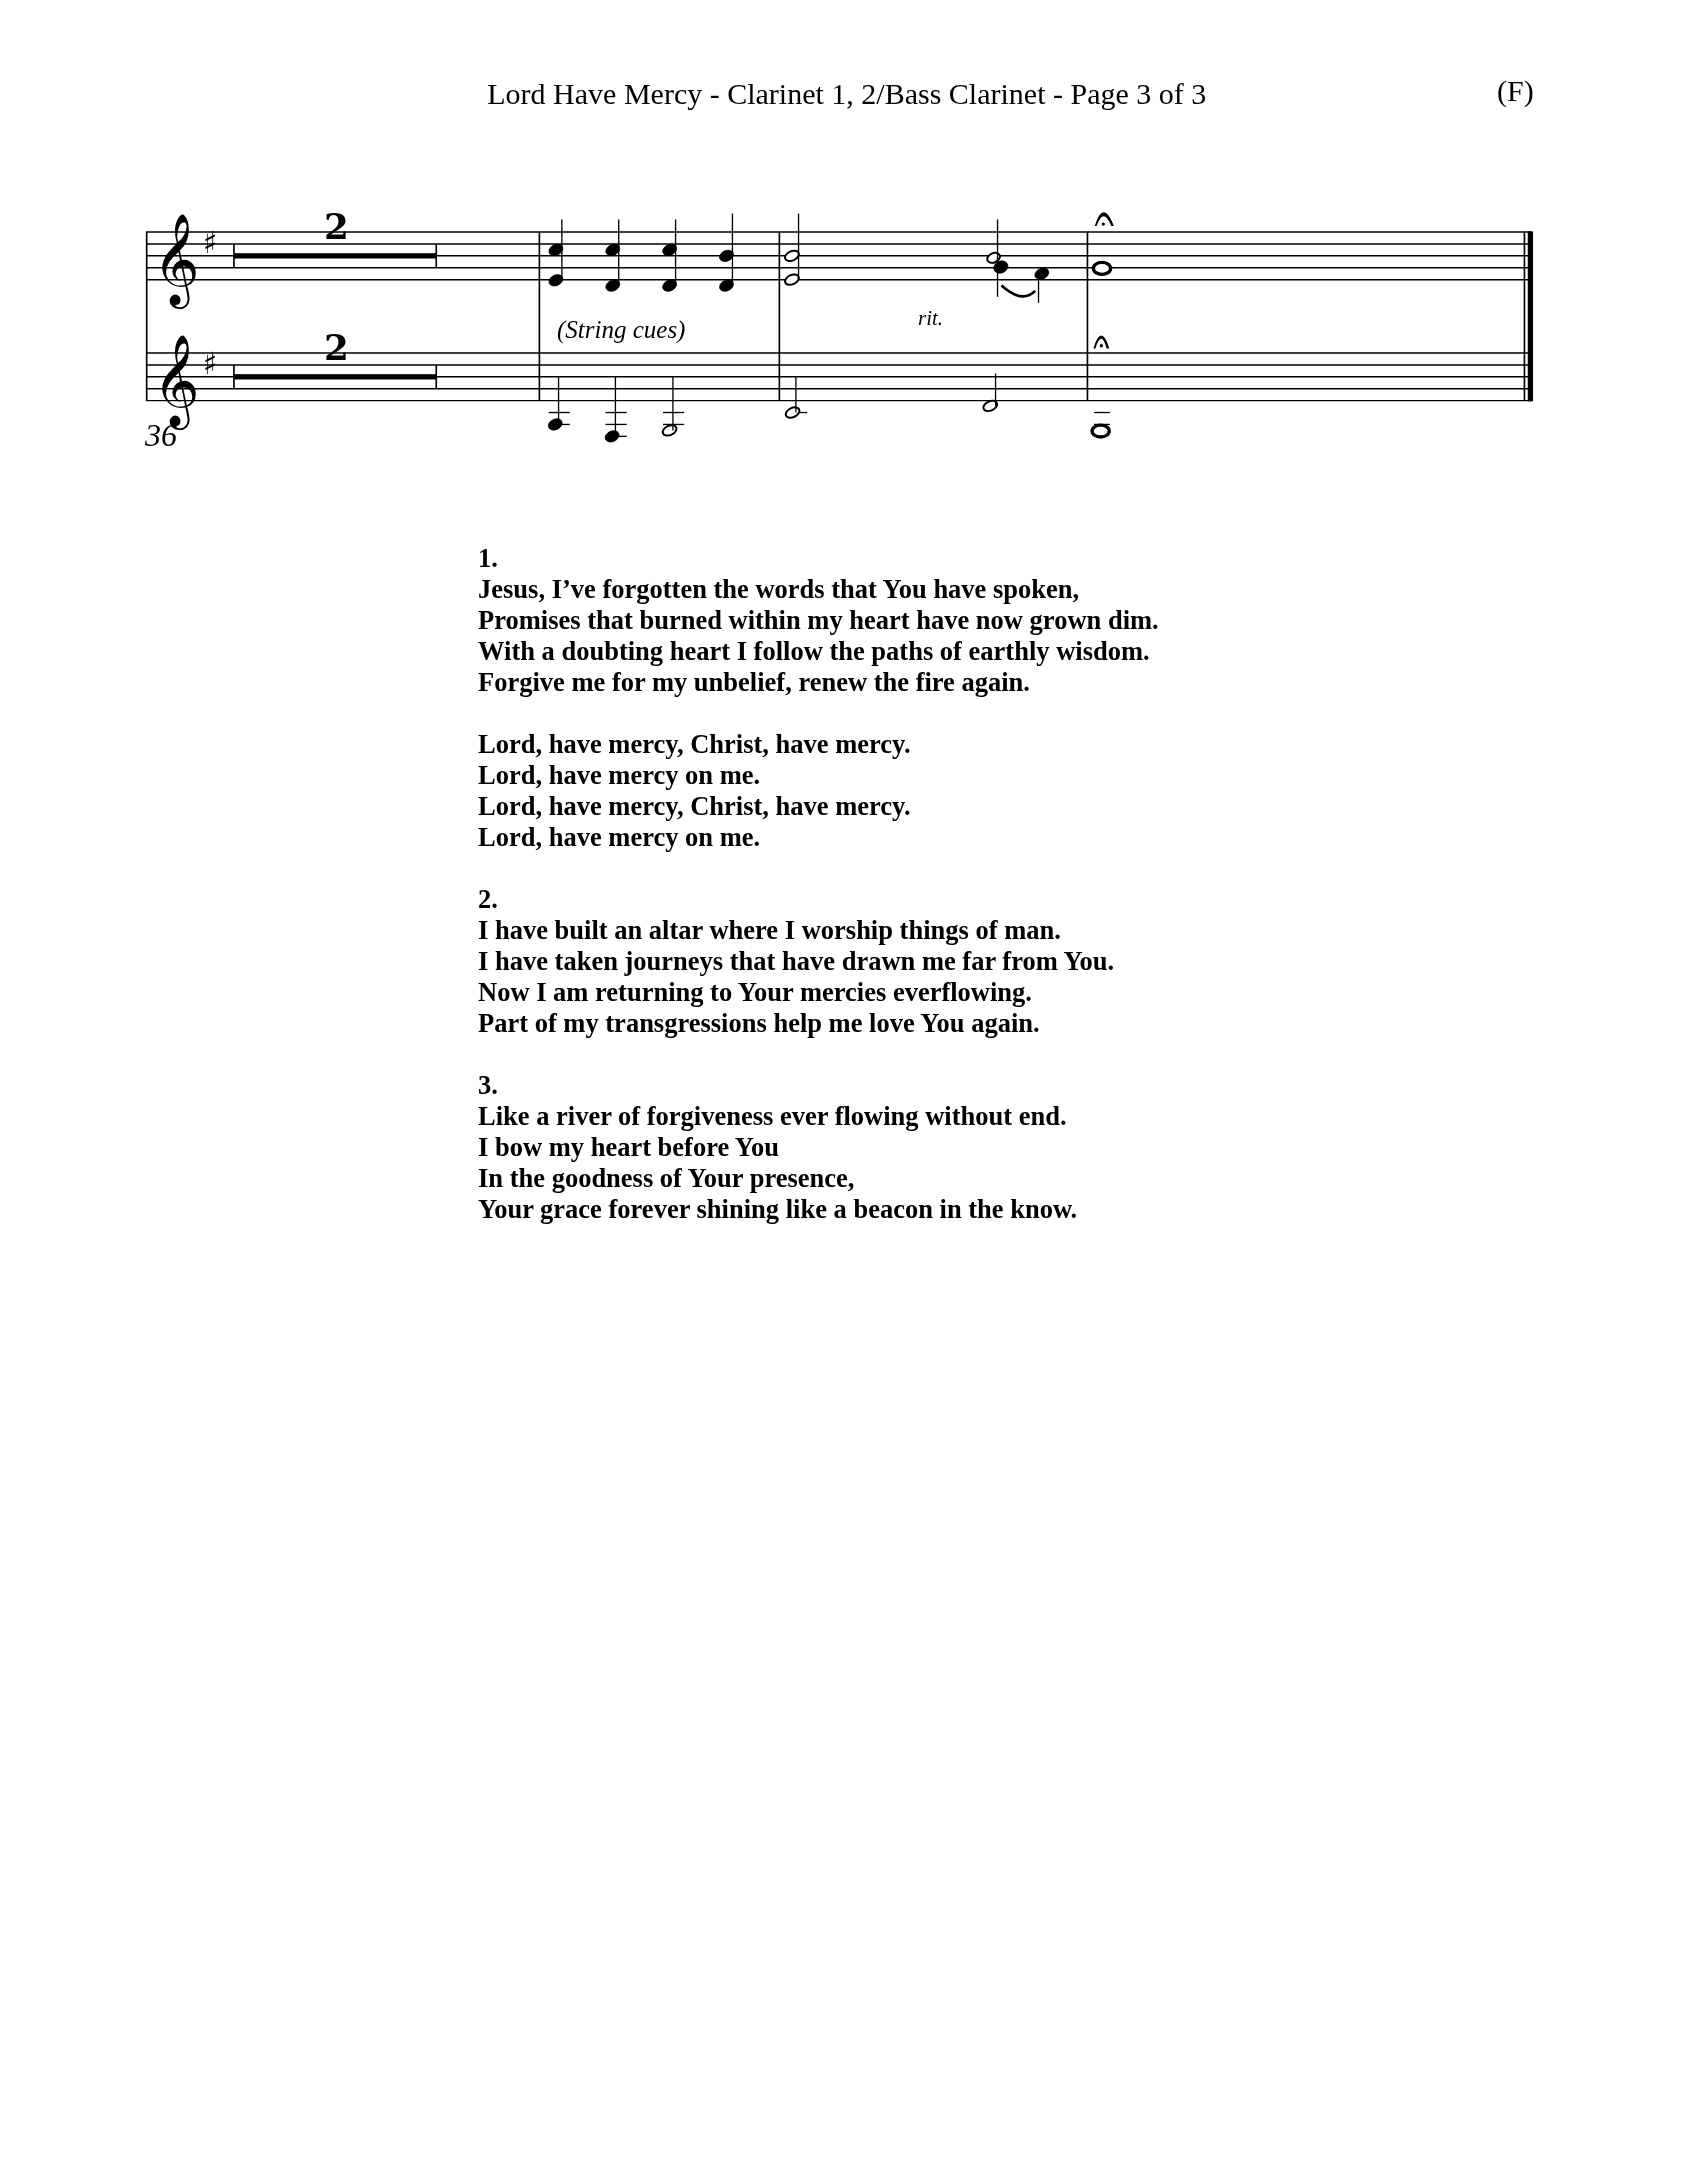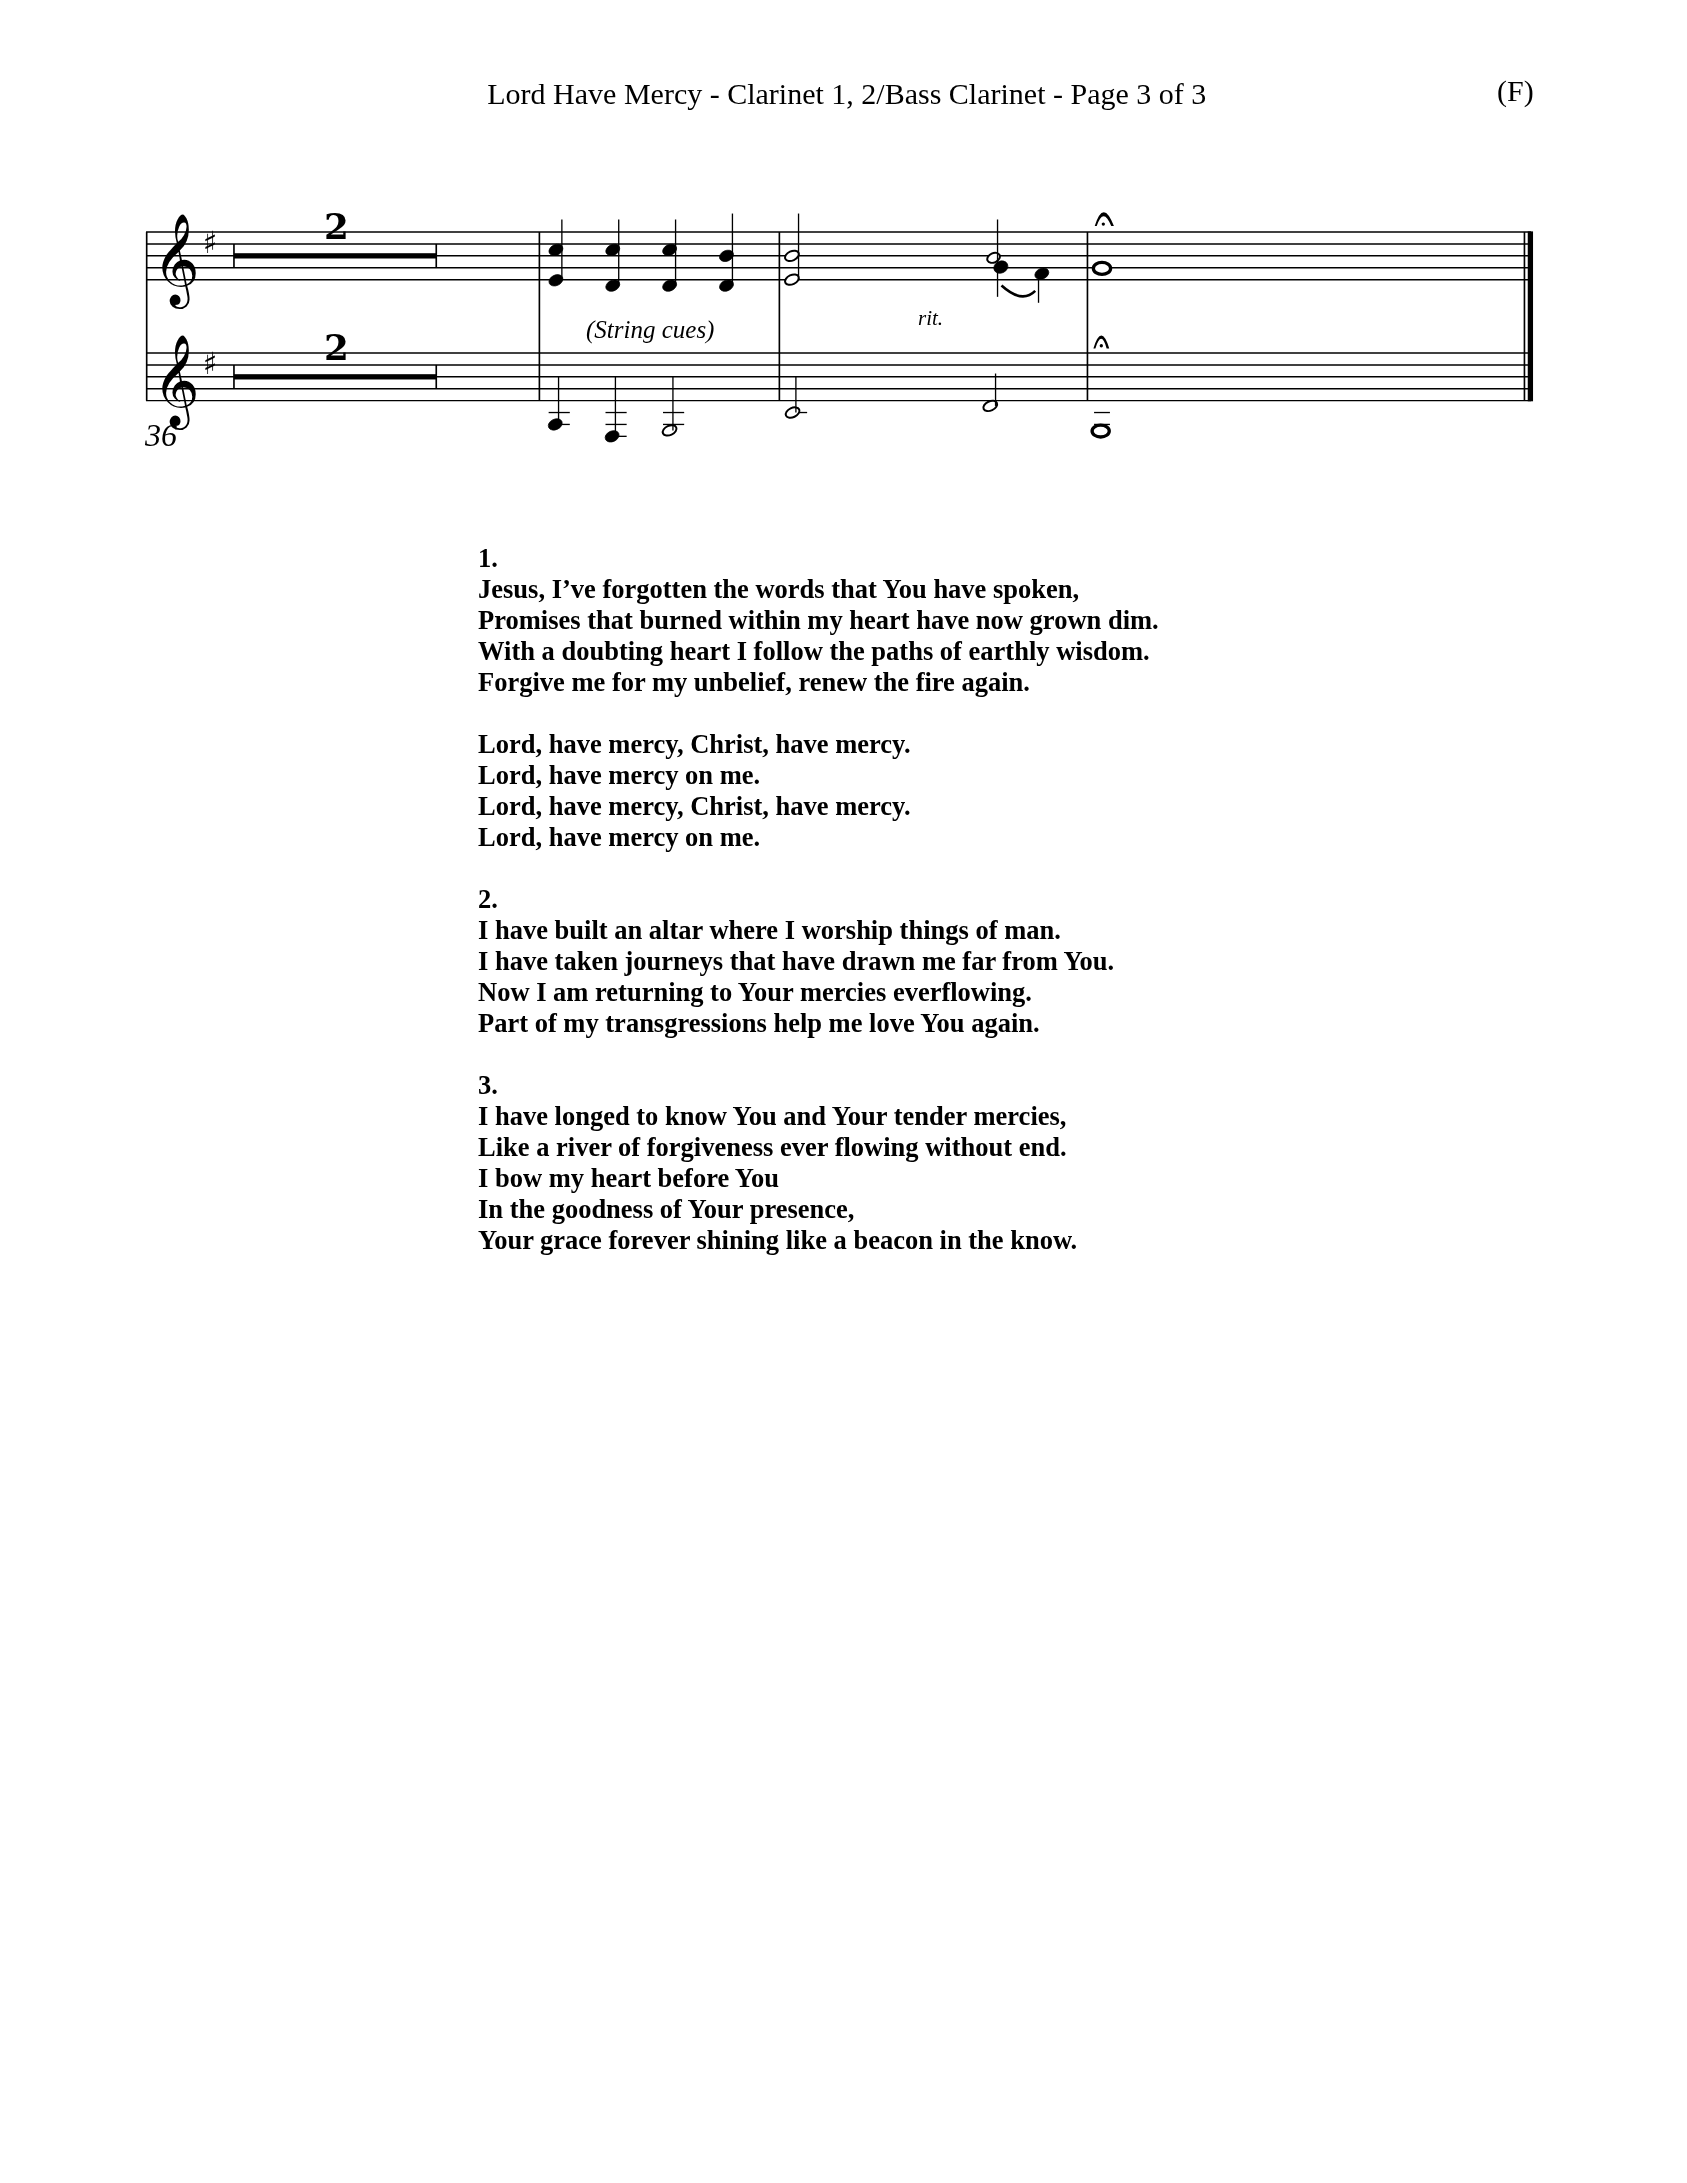--- a/index.html
+++ b/index.html
@@ -2,21 +2,21 @@
 <html style="font-size:10.6px"><head>
   <meta charset="utf-8">
   <style>
     html, body { margin: 0; padding: 0; background: #ffffff; }
     body { width: 1687px; height: 2183px; position: relative; overflow: hidden; font-family: "Liberation Serif", "DejaVu Serif", serif; color: #000; }
     .page-title { position: absolute; top: 74px; left: 0; width: 1687px; text-align: center; font-size: 30px; line-height: 40px; }
     .page-title span { position: relative; left: 3.3px; }
     .key-label { position: absolute; top: 71px; left: 1497px; font-size: 30px; line-height: 40px; }
     .score { position: absolute; left: 0; top: 0; width: 1687px; height: 476px; }
     .measure-num { position: absolute; left: 145px; top: 417px; font-size: 32px; font-style: italic; }
-    .string-cues { position: absolute; left: 586px; top: 316px; font-size: 25px; font-style: italic; }
+    .string-cues { position: absolute; left: 557px; top: 316px; font-size: 25px; font-style: italic; }
     .rit { position: absolute; left: 918px; top: 306px; font-size: 21px; font-style: italic; }
     .lyrics { position: absolute; left: 478px; top: 543px; width: 926px; font-size: 26.5px; line-height: 31px; font-weight: bold; }
     .stanza { margin-bottom: 31px; }
     .stanza-label { display: block; }
     .stanza-label.italic { font-style: italic; }
     .lyric-line { display: block; white-space: nowrap; }
   </style>
 </head>
 <body>
 
@@ -157,20 +157,19 @@
   </div>
   <div class="stanza">
     <span class="stanza-label">2.</span>
     <span class="lyric-line">I have built an altar where I worship things of man.</span>
     <span class="lyric-line">I have taken journeys that have drawn me far from You.</span>
     <span class="lyric-line">Now I am returning to Your mercies everflowing.</span>
     <span class="lyric-line">Part of my transgressions help me love You again.</span>
   </div>
   <div class="stanza">
     <span class="stanza-label">3.</span>
-    <span class="lyric-line">I have longed to know You and Your tender mercies,</span>
     <span class="lyric-line">Like a river of forgiveness ever flowing without end.</span>
     <span class="lyric-line">I bow my heart before You</span>
     <span class="lyric-line">In the goodness of Your presence,</span>
     <span class="lyric-line">Your grace forever shining like a beacon in the know.</span>
   </div>
 </div>
 
 
 </body></html>

